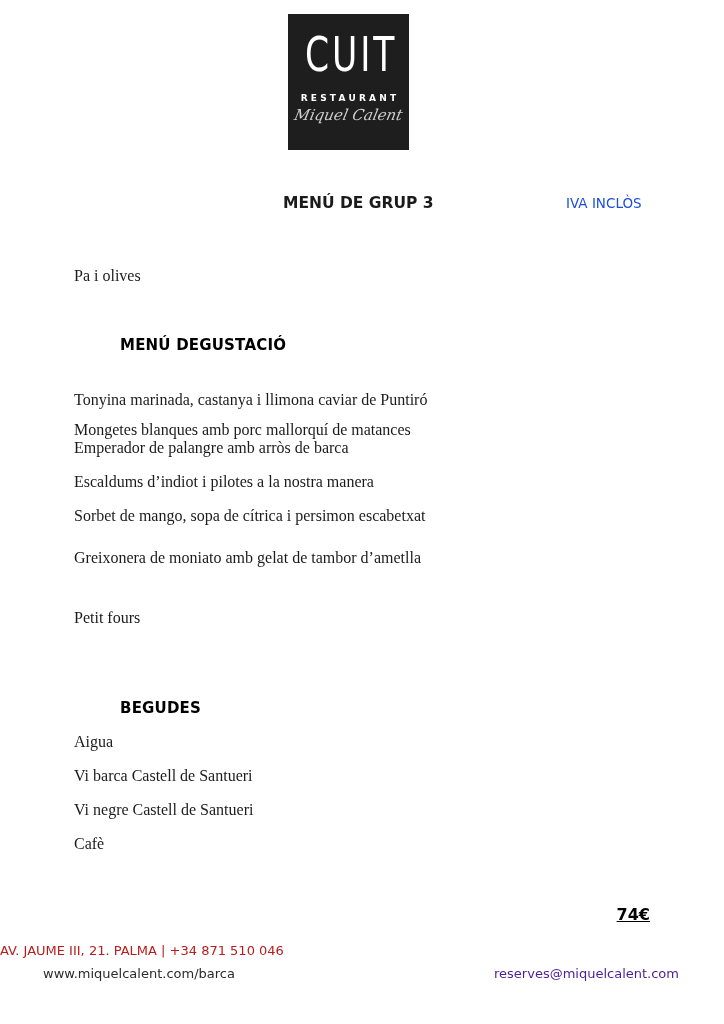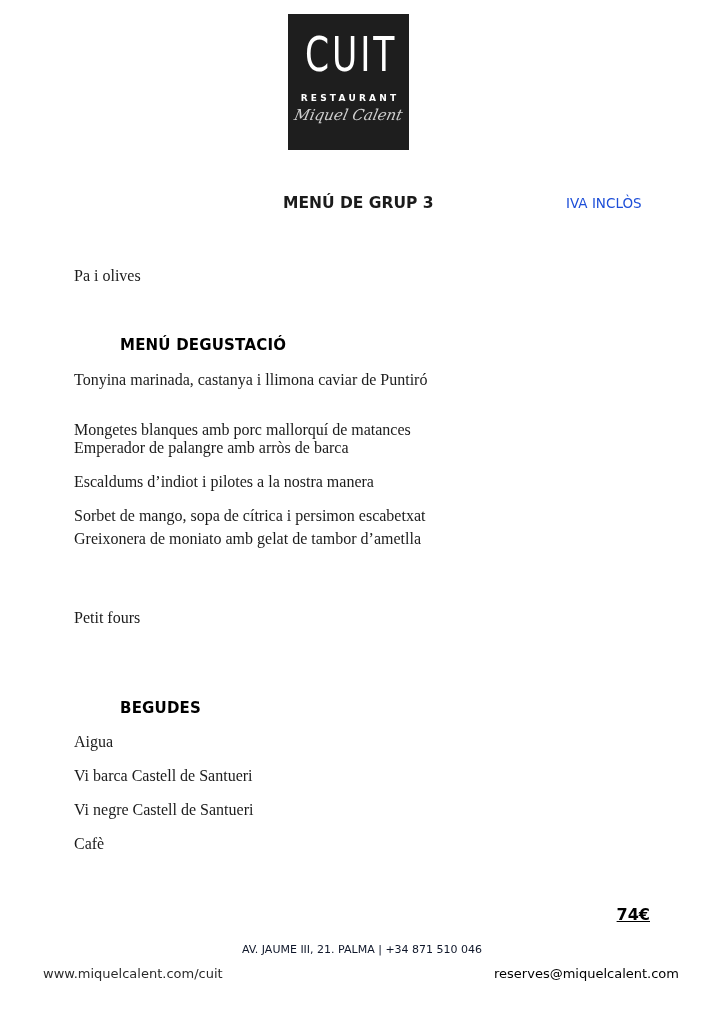--- a/index.html
+++ b/index.html
@@ -39,57 +39,57 @@
       font-family: Liberation Serif, serif; white-space: nowrap; color: #1b1b1b; text-align: right;
     }
     .section-head {
       position: absolute; left: 74px; font-size: 15px; font-weight: bold;
       font-family: "DejaVu Sans", sans-serif; color: #000; letter-spacing: 0.2px; margin-left: 46px;
     }
     .price {
       position: absolute; right: 74px; top: 905px; font-weight: bold; font-size: 16px; color: #000; text-decoration: underline;
     }
     .address {
-      position: absolute; left: 0; right: 0; top: 943px; text-align: center;
-      font-size: 11px; color: #0f172a;
+      position: absolute; left: 0; right: 0; top: 943px; text-align: left;
+      font-size: 13px; color: #b91c1c;
     }
     .web {
       position: absolute; left: 43px; top: 966px; font-size: 13px; color: #2a2a2a;
     }
     .email {
-      position: absolute; right: 45px; top: 966px; font-size: 13px; color: #000000;
+      position: absolute; right: 45px; top: 966px; font-size: 13px; color: #4c1d95;
     }
   </style>
 </head>
 <body>
 
 <div class="logo">
   <div class="logo-main">CUIT</div>
   <div class="logo-sub">RESTAURANT</div>
   <div class="logo-sign">Miquel Calent</div>
 </div>
 
 <div class="title">MENÚ DE GRUP 3</div>
 <div class="iva">IVA INCLÒS</div>
 
 <div class="line" style="top:266px">Pa i olives</div>
 
 <div class="section-head" style="top:336px">MENÚ DEGUSTACIÓ</div>
-<div class="line" style="top:370px">Tonyina marinada, castanya i llimona caviar de Puntiró</div>
+<div class="line" style="top:390px">Tonyina marinada, castanya i llimona caviar de Puntiró</div>
 <div class="line" style="top:420px">Mongetes blanques amb porc mallorquí de matances</div>
 <div class="line" style="top:438px">Emperador de palangre amb arròs de barca</div>
 <div class="line" style="top:472px">Escaldums d’indiot i pilotes a la nostra manera</div>
 <div class="line" style="top:506px">Sorbet de mango, sopa de cítrica i persimon escabetxat</div>
-<div class="line" style="top:529px">Greixonera de moniato amb gelat de tambor d’ametlla</div>
+<div class="line" style="top:548px">Greixonera de moniato amb gelat de tambor d’ametlla</div>
 
 <div class="line" style="top:608px">Petit fours</div>
 
 <div class="section-head" style="top:699px">BEGUDES</div>
 <div class="line" style="top:732px">Aigua</div>
 <div class="line" style="top:766px">Vi barca Castell de Santueri</div>
 <div class="line" style="top:800px">Vi negre Castell de Santueri</div>
 <div class="line" style="top:834px">Cafè</div>
 
 <div class="price">74€</div>
 
 <div class="address">AV. JAUME III, 21. PALMA | +34 871 510 046</div>
-<div class="web">www.miquelcalent.com/cuit</div>
+<div class="web">www.miquelcalent.com/barca</div>
 <div class="email">reserves@miquelcalent.com</div>
 
 </body></html>

